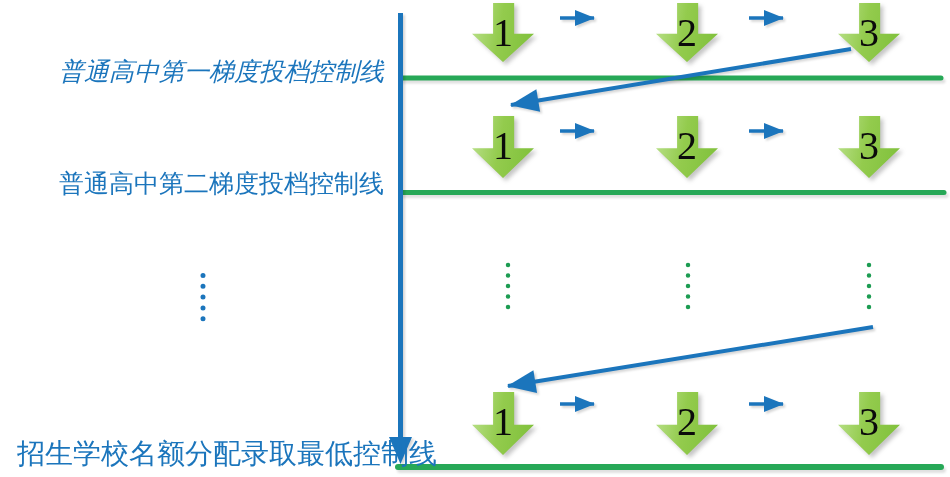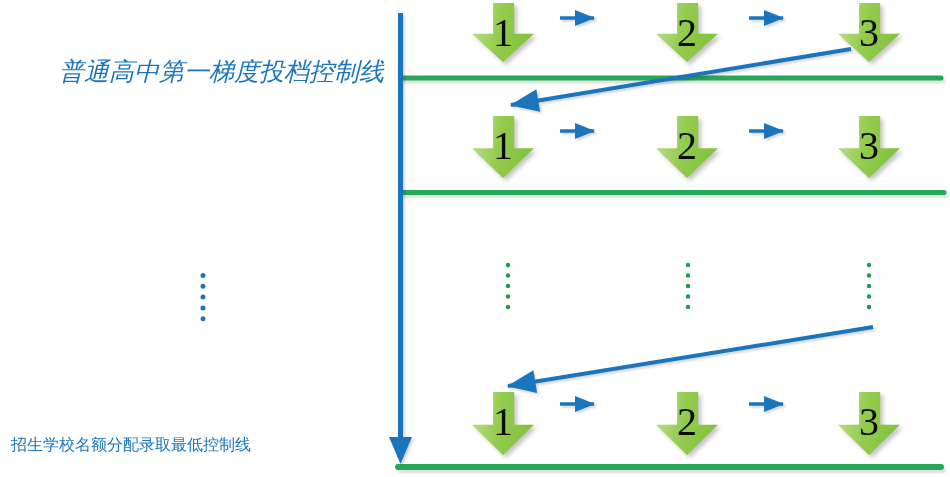--- a/index.html
+++ b/index.html
@@ -10,21 +10,21 @@
   .svg-layer{position:absolute;left:0;top:0;width:950px;height:477px;pointer-events:none;}
   .lower{z-index:1}
   .upper{z-index:3}
   .blue-ds{filter:drop-shadow(2.5px 2.5px 1px rgba(0,0,0,0.16));}
   .green-ds{filter:drop-shadow(2.5px 3px 1px rgba(0,0,0,0.12));}
 
   
   .axis-label{position:absolute;color:#1B75BC;white-space:nowrap;z-index:2;}
   .lbl-1{left:59px;top:55px;font-size:25px;font-style:italic;}
   .lbl-2{left:59px;top:167px;font-size:25px;}
-  .lbl-3{left:11px;top:435px;font-size:16px;}
+  .lbl-3{left:17px;top:435px;font-size:28px;}
 
   
   .down-arrow-wrap{position:absolute;z-index:2;filter:drop-shadow(3px 3px 2px rgba(90,90,90,0.35));}
   .down-arrow{position:relative;width:62px;height:100%;
     background:linear-gradient(100deg,#bce28e 0%,#93cb4d 45%,#7ec03a 100%);
     clip-path:polygon(34% 0,68% 0,68% 52%,100% 52%,50% 100%,0 52%,34% 52%);}
   .down-arrow .digit{position:absolute;left:0;top:10px;width:100%;text-align:center;
     font-family:"Liberation Serif","DejaVu Serif",serif;font-size:40px;line-height:1;
     color:#0b0b0b;}
   
@@ -75,20 +75,21 @@
 
     <g>
       <line x1="203" y1="275.5" x2="203" y2="329.5" stroke="#1B75BC" stroke-width="5" stroke-linecap="round" stroke-dasharray="0 10.8"></line>
       <line x1="508" y1="265" x2="508" y2="317.5" stroke="#1C9C52" stroke-width="4.5" stroke-linecap="round" stroke-dasharray="0 10.5"></line>
       <line x1="688" y1="265" x2="688" y2="317.5" stroke="#1C9C52" stroke-width="4.5" stroke-linecap="round" stroke-dasharray="0 10.5"></line>
       <line x1="869" y1="265" x2="869" y2="317.5" stroke="#1C9C52" stroke-width="4.5" stroke-linecap="round" stroke-dasharray="0 10.5"></line>
     </g>
   </svg>
 
   <div class="axis-label lbl-1">普通高中第一梯度投档控制线</div>
+  <div class="axis-label lbl-2">普通高中第二梯度投档控制线</div>
   <div class="axis-label lbl-3">招生学校名额分配录取最低控制线</div>
 
   <div class="down-arrow-wrap c1 r1">
     <div class="down-arrow">
       <span class="digit">1</span>
     </div>
   </div>
   <div class="down-arrow-wrap c2 r1">
     <div class="down-arrow">
       <span class="digit">2</span>

